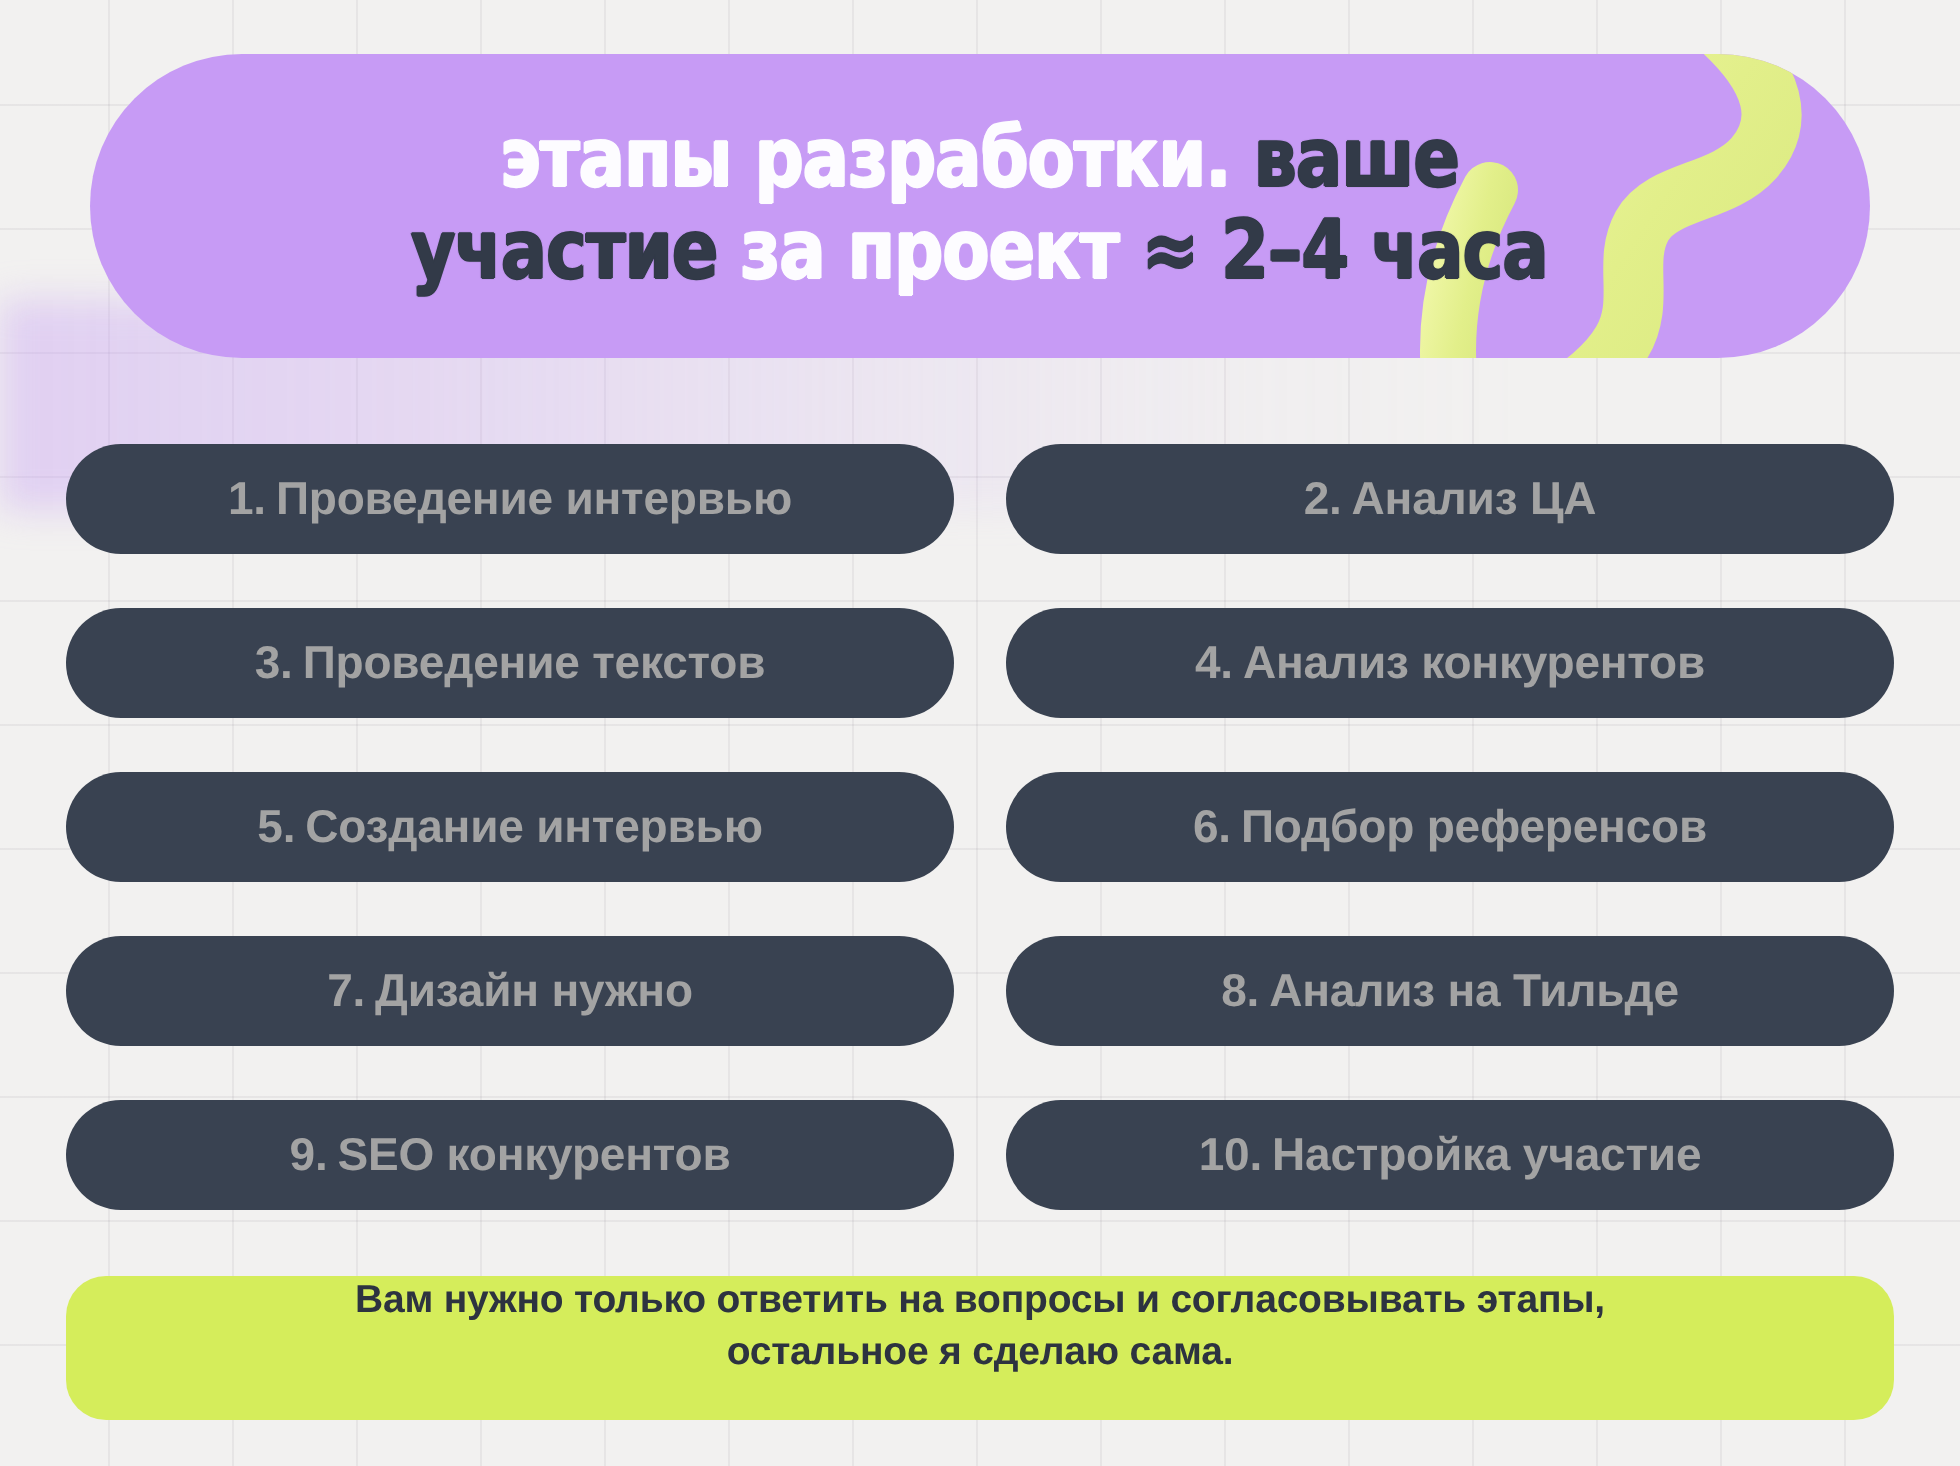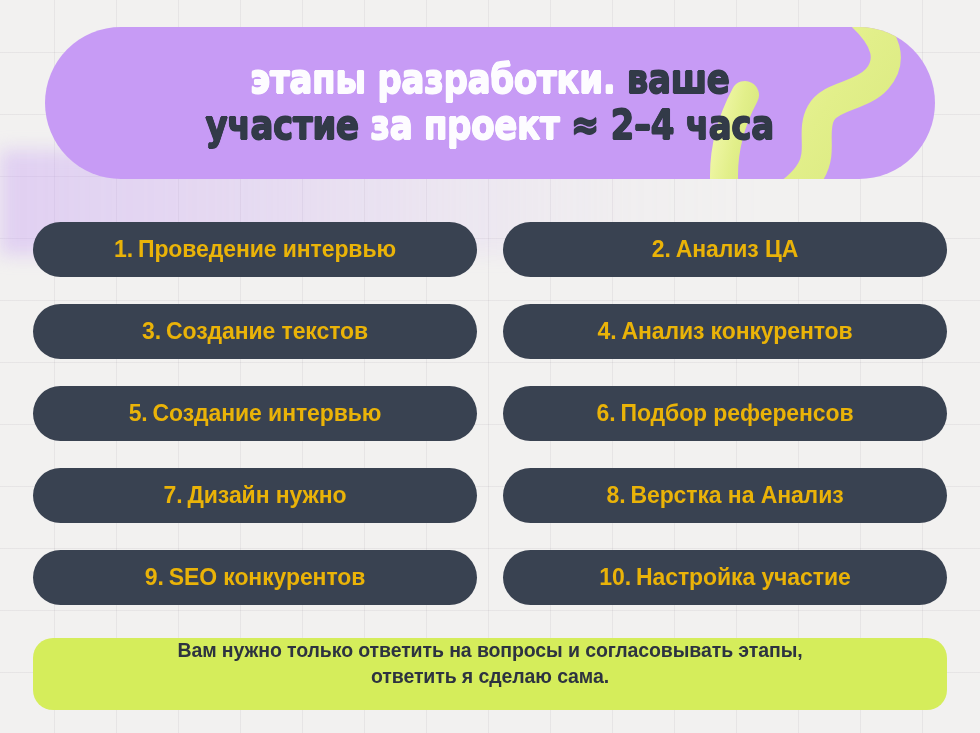--- a/index.html
+++ b/index.html
@@ -123,21 +123,21 @@
     background: #394251;
     border-radius: 28px;
     display: flex;
     align-items: center;
     justify-content: center;
     box-sizing: border-box;
     padding: 0 16px;
   }
 
   .pill-text {
-    color: #eab308;
+    color: #a3a3a3;
     font-family: "Liberation Sans", sans-serif;
     font-weight: 700;
     font-size: 23px;
     letter-spacing: -0.1px;
     white-space: nowrap;
   }
 
   .pill-num { margin-right: 5px; }
 
   
@@ -205,51 +205,51 @@
 
     <div class="pill">
       <span class="pill-text"><span class="pill-num">1.</span><span>Проведение интервью</span></span>
     </div>
 
     <div class="pill">
       <span class="pill-text"><span class="pill-num">2.</span><span>Анализ ЦА</span></span>
     </div>
 
     <div class="pill">
-      <span class="pill-text"><span class="pill-num">3.</span><span>Создание текстов</span></span>
+      <span class="pill-text"><span class="pill-num">3.</span><span>Проведение текстов</span></span>
     </div>
 
     <div class="pill">
       <span class="pill-text"><span class="pill-num">4.</span><span>Анализ конкурентов</span></span>
     </div>
 
     <div class="pill">
       <span class="pill-text"><span class="pill-num">5.</span><span>Создание интервью</span></span>
     </div>
 
     <div class="pill">
       <span class="pill-text"><span class="pill-num">6.</span><span>Подбор референсов</span></span>
     </div>
 
     <div class="pill">
       <span class="pill-text"><span class="pill-num">7.</span><span>Дизайн нужно</span></span>
     </div>
 
     <div class="pill">
-      <span class="pill-text"><span class="pill-num">8.</span><span>Верстка на Анализ</span></span>
+      <span class="pill-text"><span class="pill-num">8.</span><span>Анализ на Тильде</span></span>
     </div>
 
     <div class="pill">
       <span class="pill-text"><span class="pill-num">9.</span><span>SEO конкурентов</span></span>
     </div>
 
     <div class="pill">
       <span class="pill-text"><span class="pill-num">10.</span><span>Настройка участие</span></span>
     </div>
 
   </div>
 
   <div id="footer-banner">
     <div class="footer-line">Вам нужно только ответить на вопросы и согласовывать этапы,</div>
-    <div class="footer-line">ответить я сделаю сама.</div>
+    <div class="footer-line">остальное я сделаю сама.</div>
   </div>
 
 </div>
 
 </body></html>

